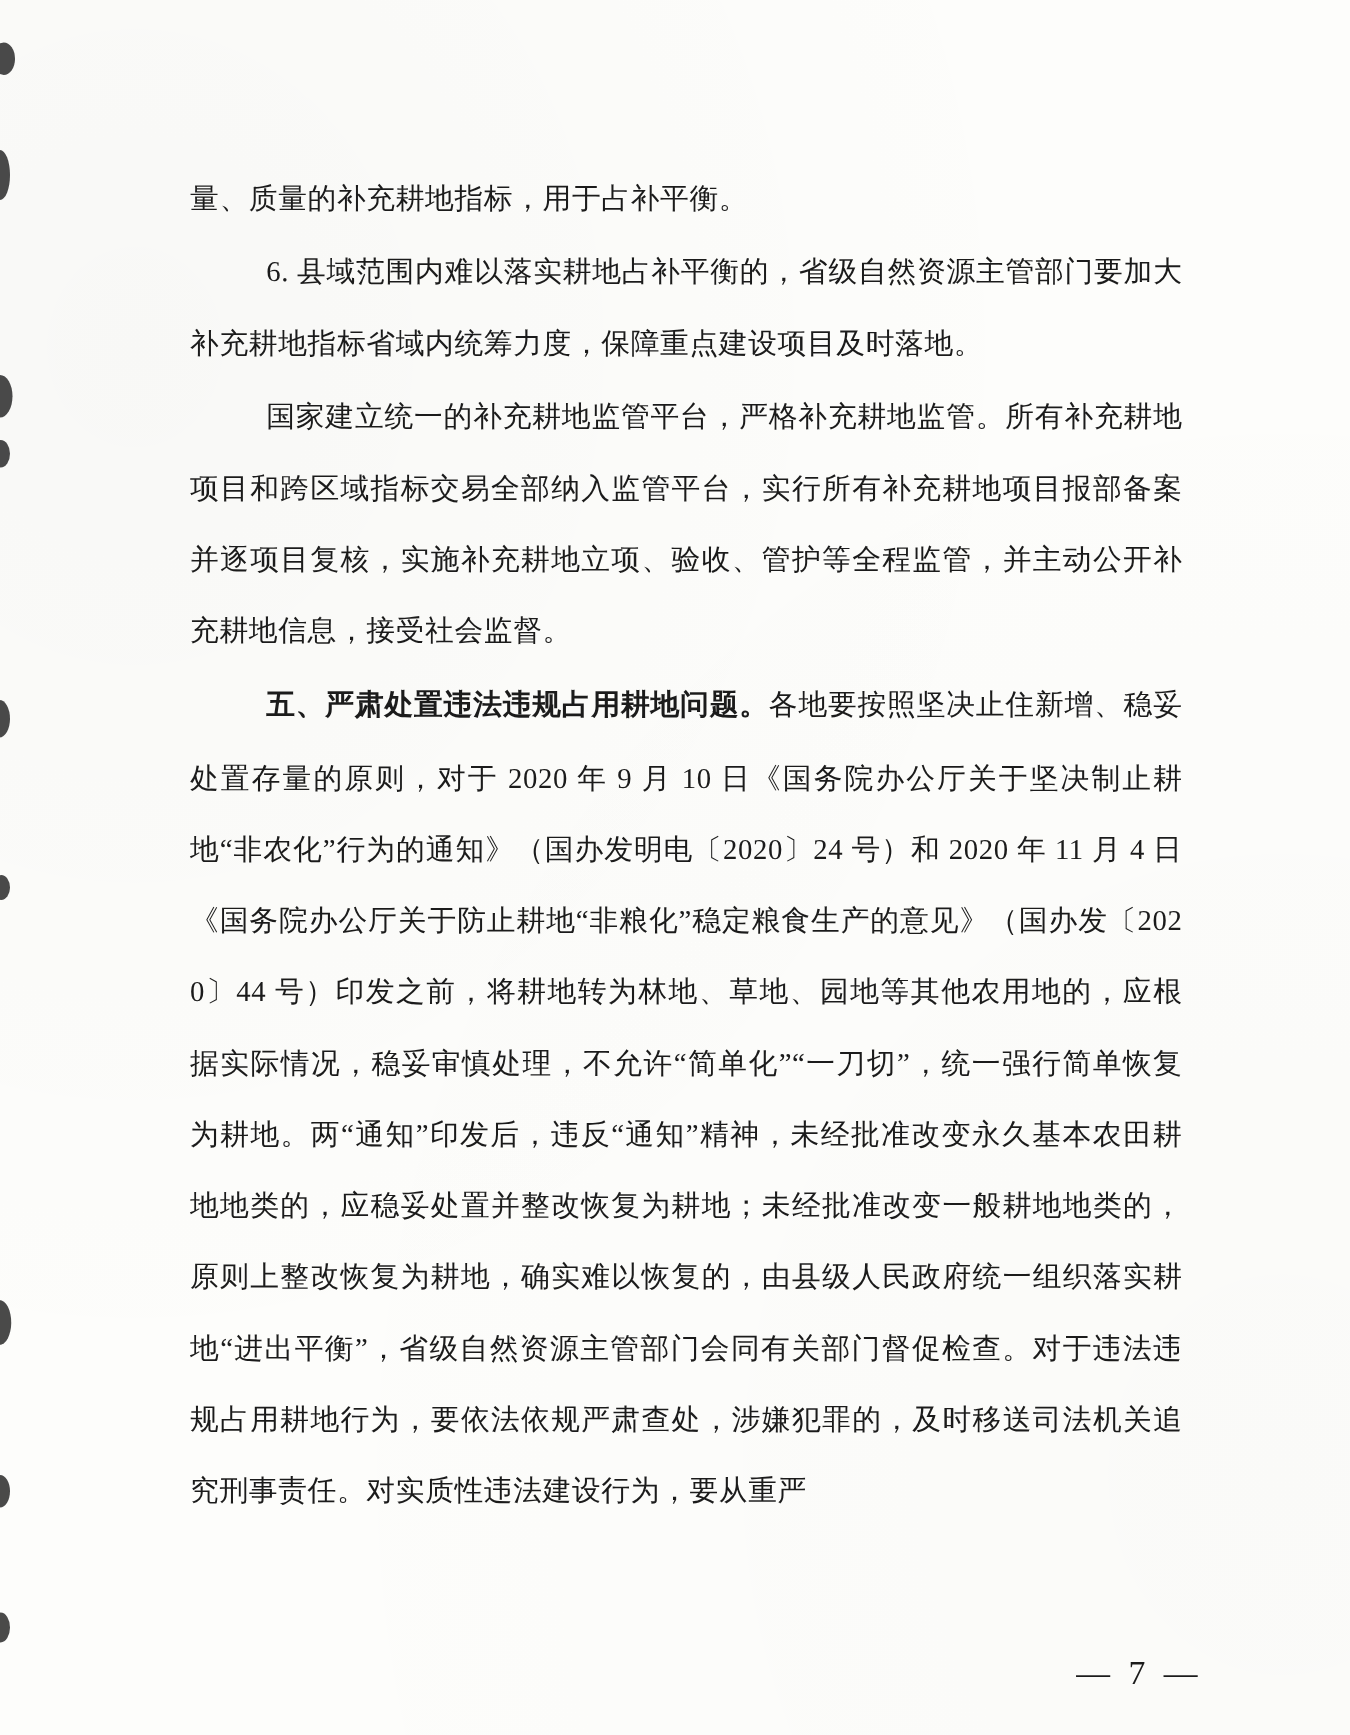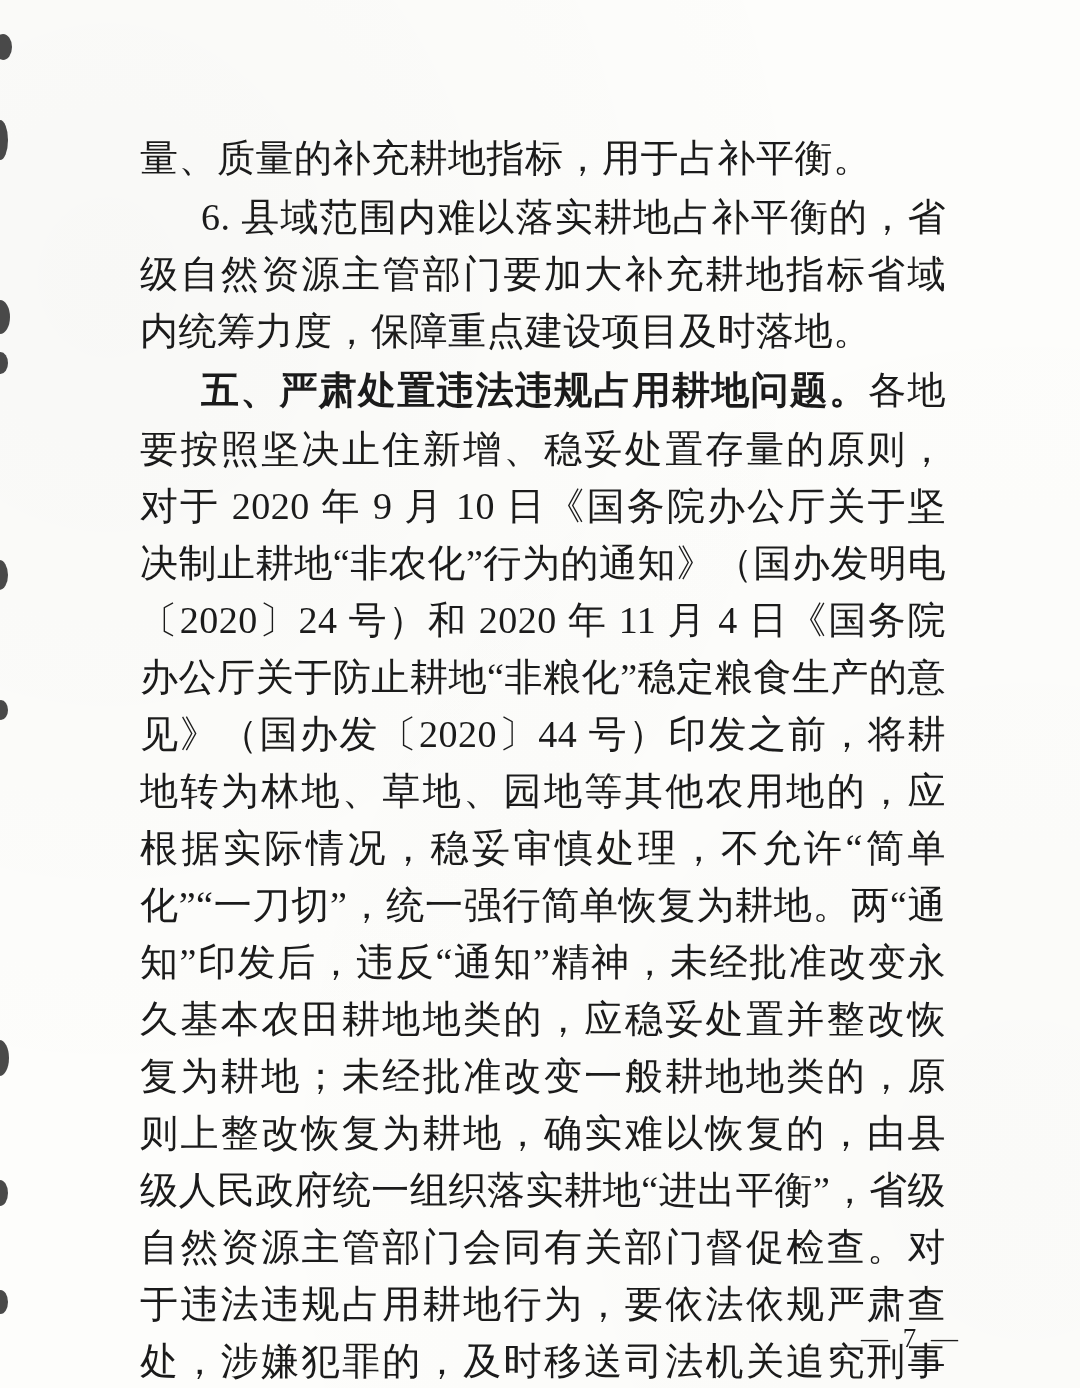--- a/index.html
+++ b/index.html
@@ -43,22 +43,22 @@
   }
 
   .content {
     position: absolute;
     left: 140px;
     top: 130px;
     width: 806px;
   }
 
   p.para {
-    margin: 0 0 2px 0;
-    font-size: 38px;
+    margin: 0 0 2px 12px;
+    font-size: 23px;
     line-height: 57px;
     letter-spacing: 0.5px;
     color: #1b1b1b;
     text-align: justify;
     text-justify: inter-ideograph;
     word-break: break-all;
   }
   p.indent {
     text-indent: 61px;
   }
@@ -96,20 +96,21 @@
     <div class="blotch" style="left:-8px; top:1180px; width:16px; height:26px;"></div>
     <div class="blotch" style="left:-7px; top:1290px; width:15px; height:24px;"></div>
   </div>
 
   <div class="content">
 
     <p class="para">量、质量的补充耕地指标，用于占补平衡。</p>
 
     <p class="para indent">6. 县域范围内难以落实耕地占补平衡的，省级自然资源主管部门要加大补充耕地指标省域内统筹力度，保障重点建设项目及时落地。</p>
 
+    <p class="para indent">国家建立统一的补充耕地监管平台，严格补充耕地监管。所有补充耕地项目和跨区域指标交易全部纳入监管平台，实行所有补充耕地项目报部备案并逐项目复核，实施补充耕地立项、验收、管护等全程监管，并主动公开补充耕地信息，接受社会监督。</p>
 
     <p class="para indent"><span class="heading-run">五、严肃处置违法违规占用耕地问题。</span><span>各地要按照坚决止住新增、稳妥处置存量的原则，对于 2020 年 9 月 10 日《国务院办公厅关于坚决制止耕地“非农化”行为的通知》（国办发明电〔2020〕24 号）和 2020 年 11 月 4 日《国务院办公厅关于防止耕地“非粮化”稳定粮食生产的意见》（国办发〔2020〕44 号）印发之前，将耕地转为林地、草地、园地等其他农用地的，应根据实际情况，稳妥审慎处理，不允许“简单化”“一刀切”，统一强行简单恢复为耕地。两“通知”印发后，违反“通知”精神，未经批准改变永久基本农田耕地地类的，应稳妥处置并整改恢复为耕地；未经批准改变一般耕地地类的，原则上整改恢复为耕地，确实难以恢复的，由县级人民政府统一组织落实耕地“进出平衡”，省级自然资源主管部门会同有关部门督促检查。对于违法违规占用耕地行为，要依法依规严肃查处，涉嫌犯罪的，及时移送司法机关追究刑事责任。对实质性违法建设行为，要从重严</span></p>
 
   </div>
 
   <div class="footer">— 7 —</div>
 
 </div>
 
 </body></html>

